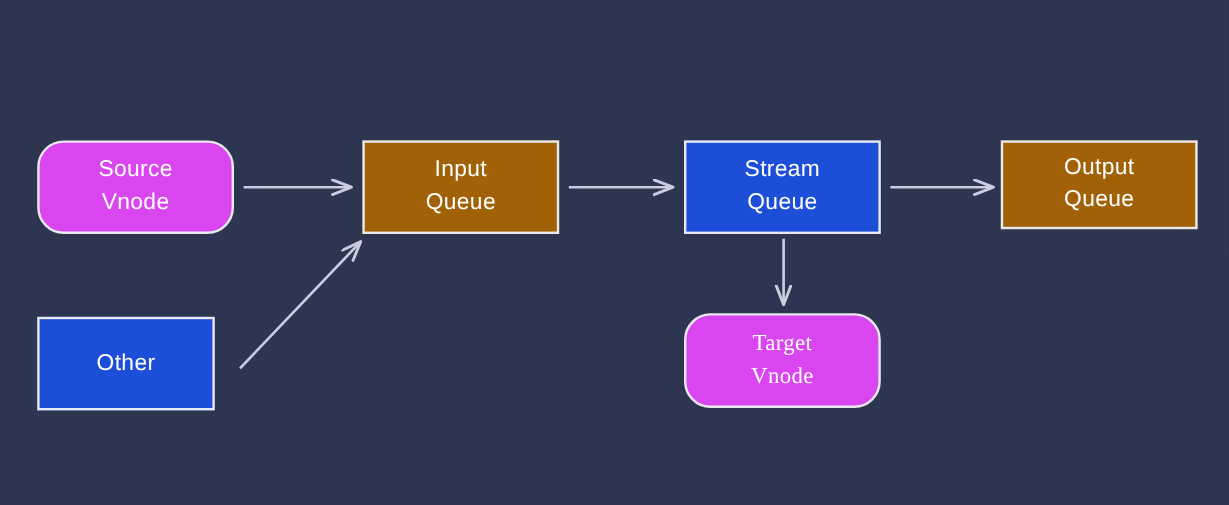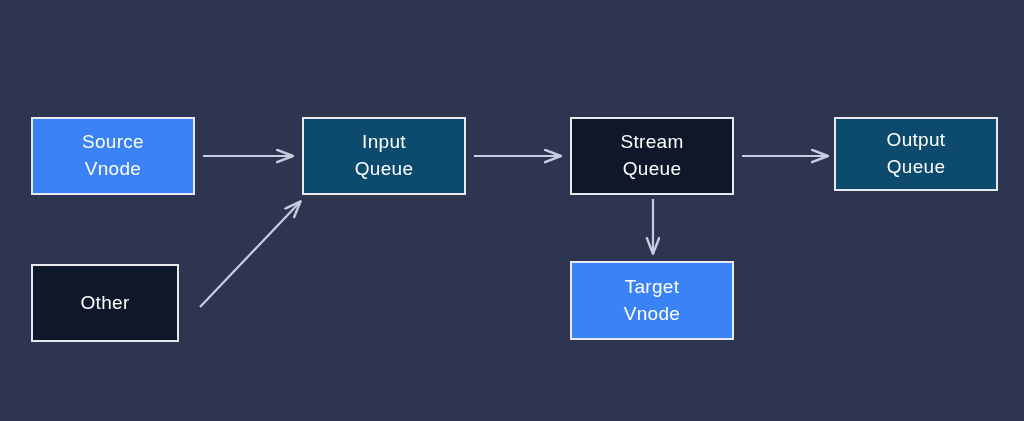--- a/index.html
+++ b/index.html
@@ -24,23 +24,23 @@
     align-items: center;
     justify-content: center;
     color: #ffffff;
     font-size: 19px;
     line-height: 1.42;
     letter-spacing: 0.3px;
     text-align: center;
     white-space: nowrap;
   }
   .node .line { display: block; }
-  .teal   { background: #3b82f6; }
-  .pink   { background: #0c4a6e; align-items: center; }
-  .amber  { background: #0f172a; }
+  .teal   { background: #d946ef; border-radius: 22px; }
+  .pink   { background: #a16207; align-items: center; }
+  .amber  { background: #1d4ed8; }
   svg.edges {
     position: absolute;
     left: 0;
     top: 0;
     width: 1024px;
     height: 421px;
     overflow: visible;
   }
   .watermark {
     position: absolute;
@@ -94,19 +94,19 @@
 
   <div class="node pink" style="left:834px; top:117px; width:164px; height:74px;">
     <span class="line">Output</span>
     <span class="line">Queue</span>
   </div>
 
   <div class="node amber" style="left:31px; top:264px; width:148px; height:78px;">
     <span class="line">Other</span>
   </div>
 
-  <div class="node teal" style="left:570px; top:261px; width:164px; height:79px;">
+  <div class="node teal" style="left:570px; top:261px; width:164px; height:79px;font-family:Liberation Serif, serif;">
     <span class="line">Target</span>
     <span class="line">Vnode</span>
   </div>
 
 
 </div>
 
 </body></html>

